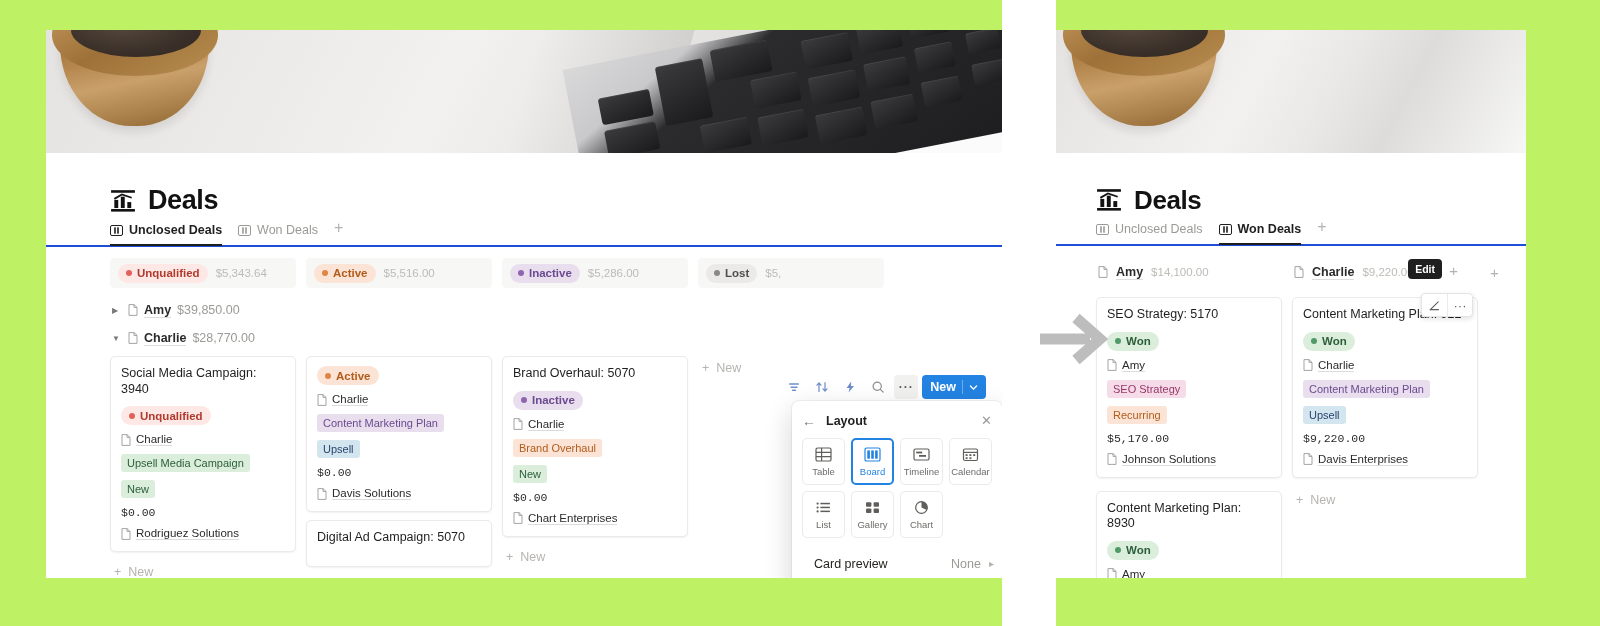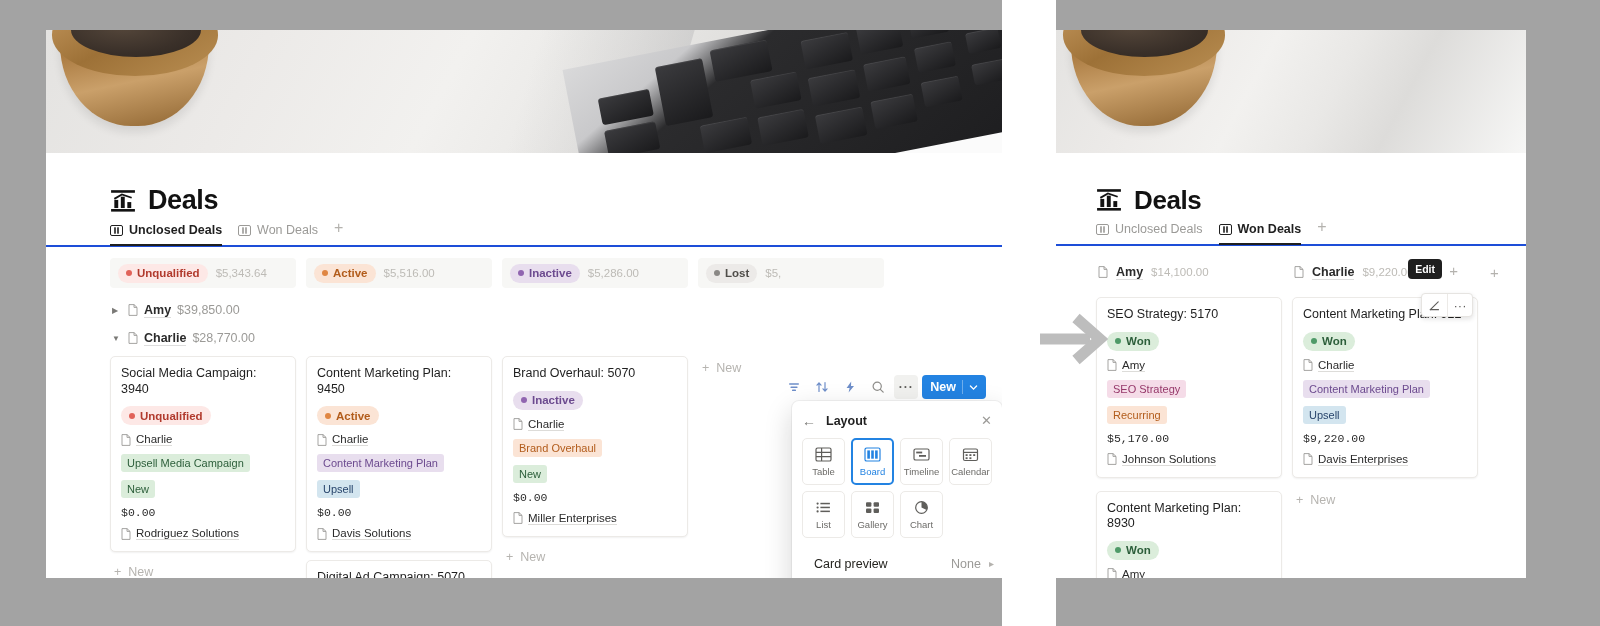--- a/index.html
+++ b/index.html
@@ -3,21 +3,21 @@
 <meta charset="utf-8">
 <style>
   * { box-sizing: border-box; }
   html, body {
     margin: 0; padding: 0;
     width: 1600px; height: 626px;
     background: #ffffff;
     font-family: "Liberation Sans", sans-serif;
     overflow: hidden;
   }
-  .stage { position: relative; width: 1600px; height: 626px; background: #a3a3a3; }
+  .stage { position: relative; width: 1600px; height: 626px; background: #bef264; }
 
   
   .panel {
     position: absolute;
     top: 30px;
     background: #ffffff;
     overflow: hidden;
   }
   .panel-left  { left: 46px;   width: 956px; height: 548px; }
   .panel-right { left: 1056px; width: 470px; height: 548px; }
@@ -449,21 +449,20 @@
               </div>
             </div>
             <div class="new-row">
               <span>+</span>
               <span>New</span>
             </div>
           </div>
 
           <div class="bcol">
             <div class="card">
-              <div class="card-title">Content Marketing Plan: 9450</div>
               <div class="prop">
                 <span class="chip" style="background:#fbe4d5;color:#b25c1b">
                   <i class="dot" style="background:#e08642"></i>
                   <span>Active</span>
                 </span>
               </div>
               <div class="prop">
                 <span class="rel">
                   <svg class="pageicon" viewBox="0 0 10 12">
                     <path d="M1 .6h5L9 3.4V11.4H1z" fill="#fff" stroke="#9b9a97" stroke-width=".9"></path>
@@ -523,21 +522,21 @@
               </div>
               <div class="prop">
                 <span class="money">$0.00</span>
               </div>
               <div class="prop">
                 <span class="rel">
                   <svg class="pageicon" viewBox="0 0 10 12">
                     <path d="M1 .6h5L9 3.4V11.4H1z" fill="#fff" stroke="#9b9a97" stroke-width=".9"></path>
                     <path d="M6 .6V3.4H9" fill="none" stroke="#9b9a97" stroke-width=".9"></path>
                   </svg>
-                  <span class="rel-text">Miller Enterprises</span>
+                  <span class="rel-text">Chart Enterprises</span>
                 </span>
               </div>
             </div>
             <div class="new-row">
               <span>+</span>
               <span>New</span>
             </div>
           </div>
 
           <div class="bcol">

